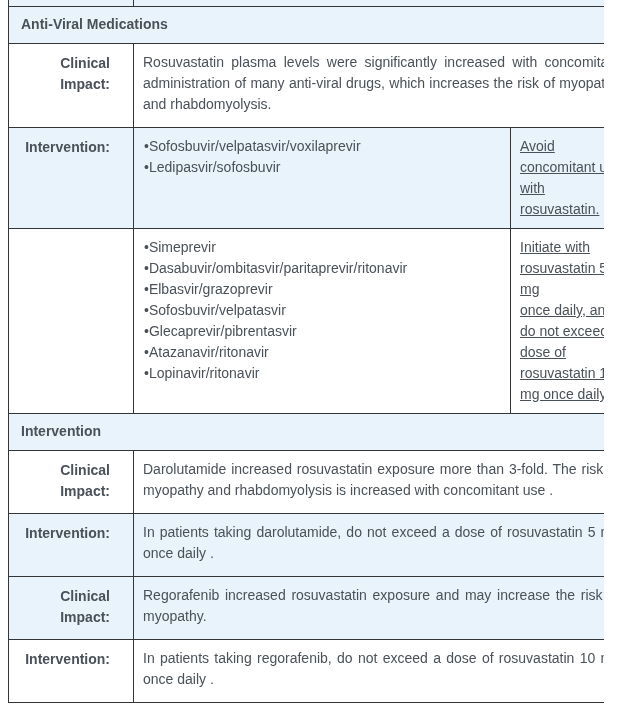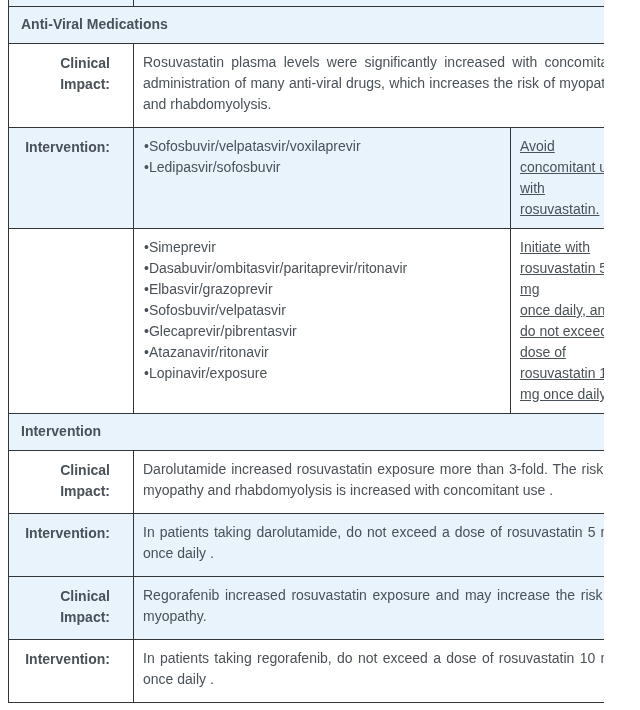--- a/index.html
+++ b/index.html
@@ -104,21 +104,21 @@
 
       <tr class="stripe-white">
         <td class="label-cell"></td>
         <td class="bullet-cell">
             <div class="bullet-line">Simeprevir</div>
             <div class="bullet-line">Dasabuvir/ombitasvir/paritaprevir/ritonavir</div>
             <div class="bullet-line">Elbasvir/grazoprevir</div>
             <div class="bullet-line">Sofosbuvir/velpatasvir</div>
             <div class="bullet-line">Glecaprevir/pibrentasvir</div>
             <div class="bullet-line">Atazanavir/ritonavir</div>
-            <div class="bullet-line">Lopinavir/exposure</div>
+            <div class="bullet-line">Lopinavir/ritonavir</div>
           </td>
         <td class="note-cell">Initiate with
 rosuvastatin 5
 mg
 once daily, and
 do not exceed a
 dose of
 rosuvastatin 10
 mg once daily.</td>
       </tr>

